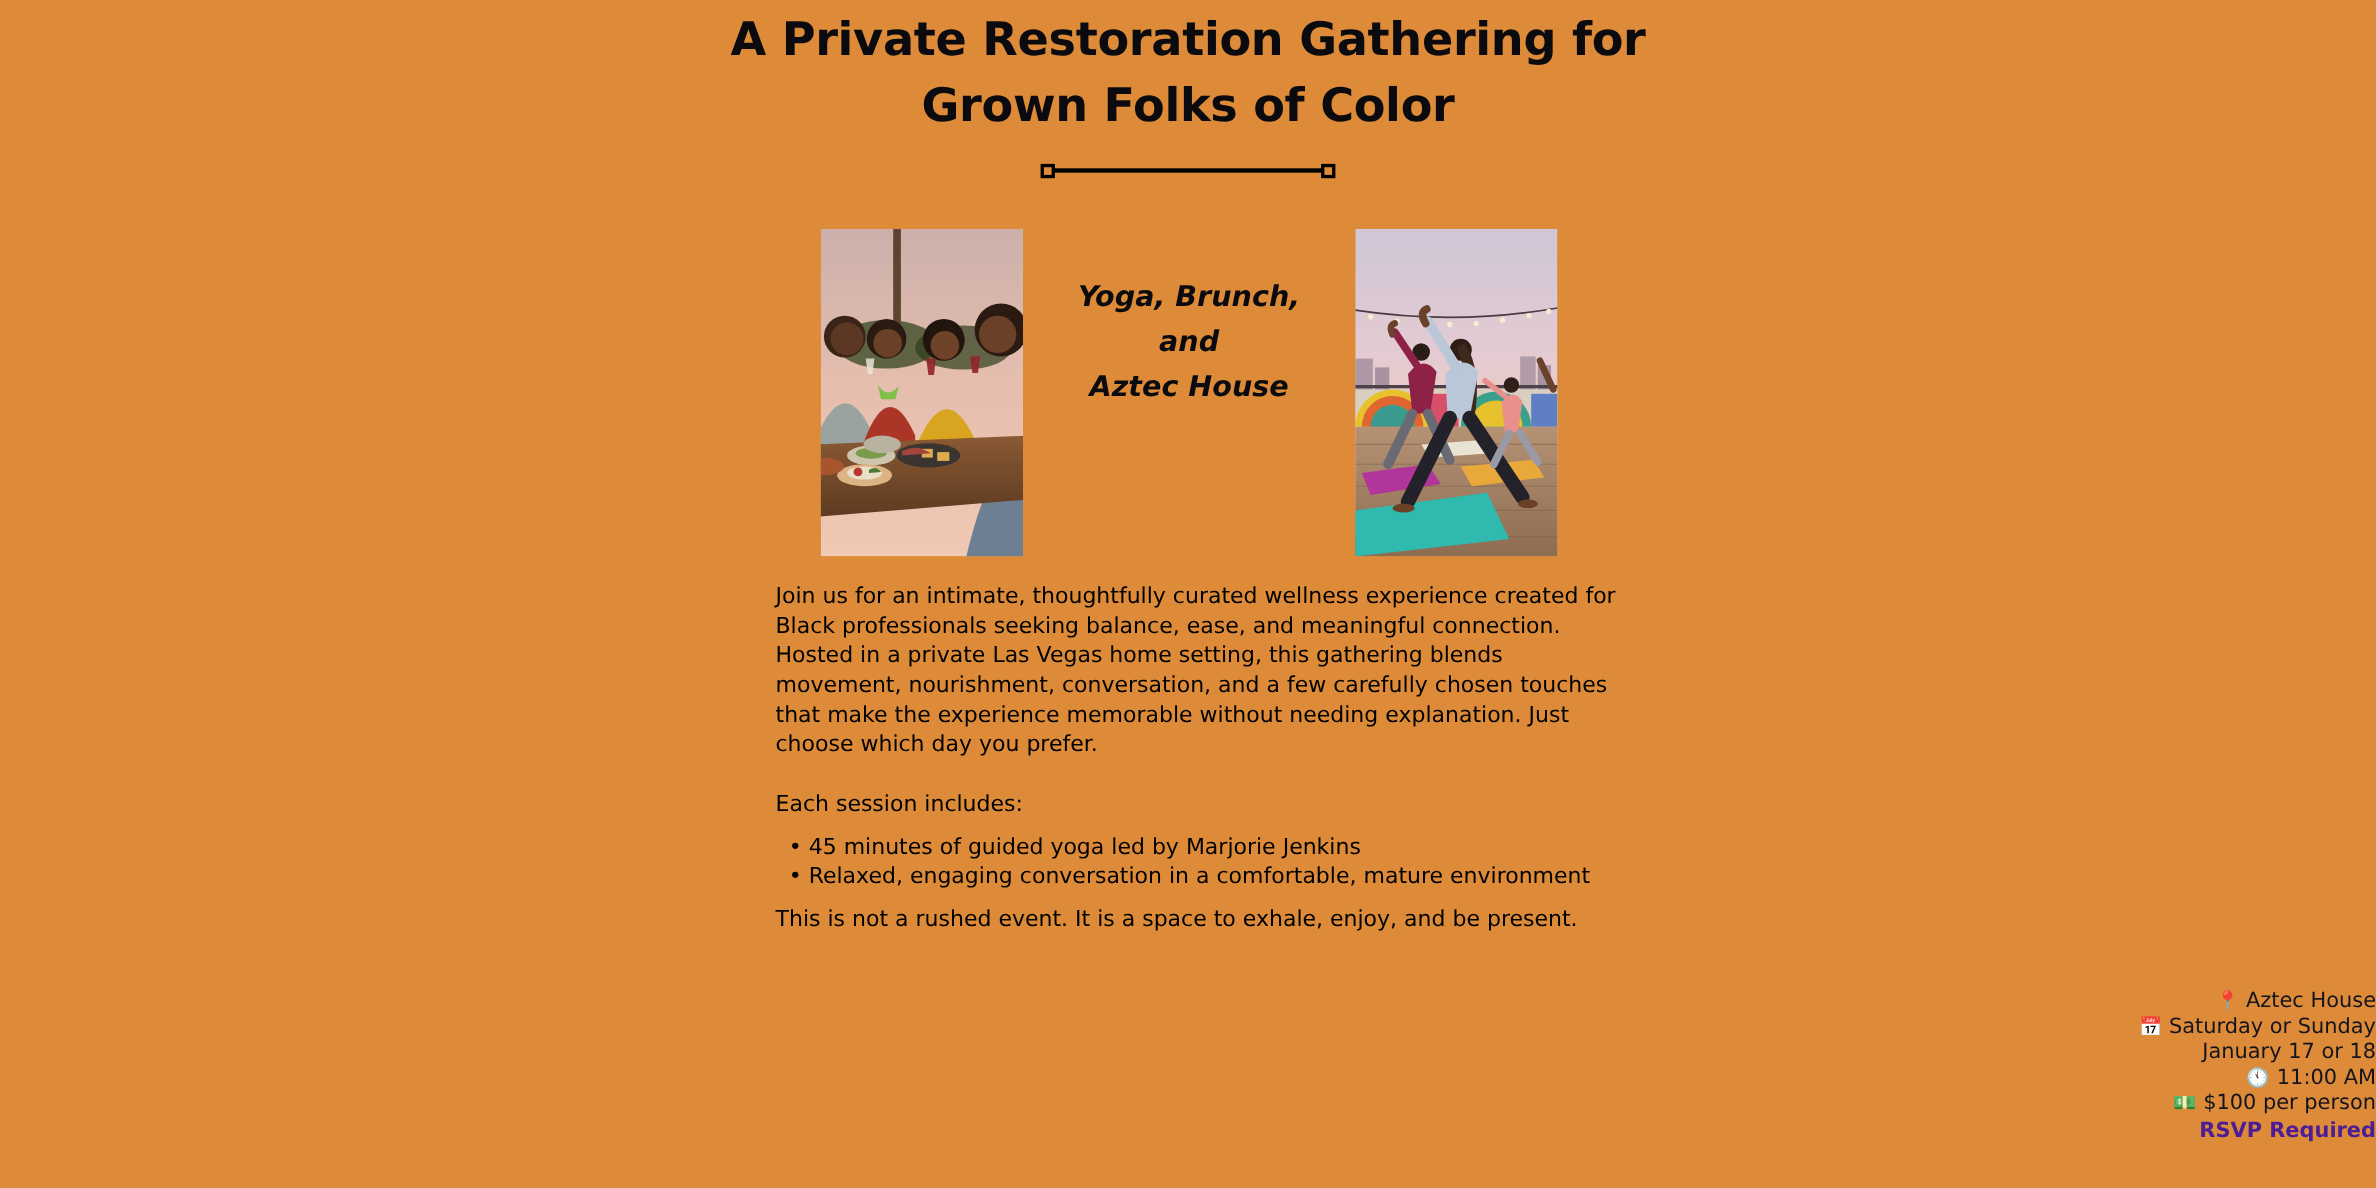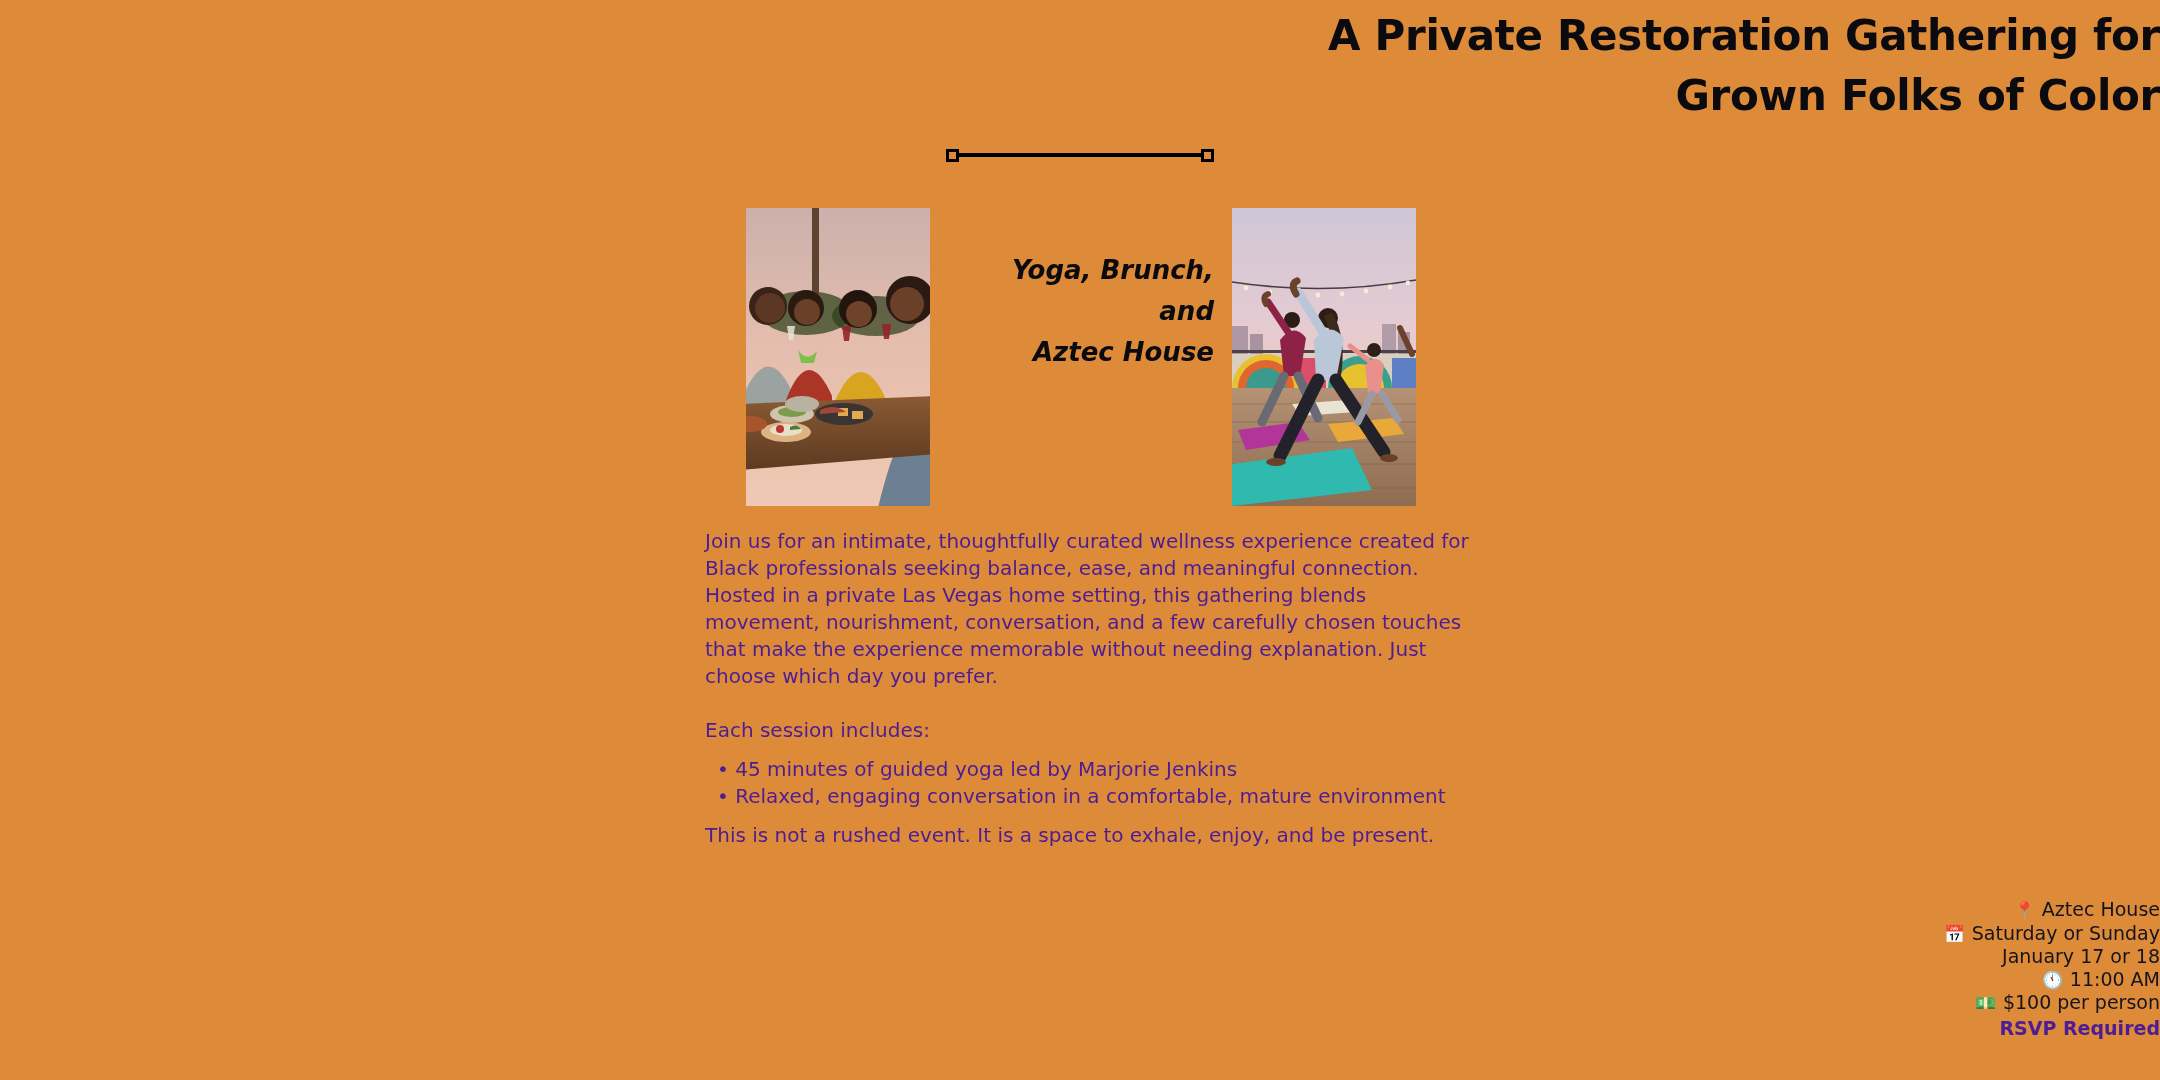--- a/index.html
+++ b/index.html
@@ -20,21 +20,21 @@
     background: #dd8b39;
     box-sizing: border-box;
   }
 
   
   .title-block {
     position: absolute;
     left: 0;
     top: 6px;
     width: 2160px;
-    text-align: right;
+    text-align: center;
   }
   .title-line {
     font-family: "DejaVu Sans", sans-serif;
     font-weight: 700;
     font-size: 42px;
     line-height: 60px;
     color: #0b0b0f;
     letter-spacing: -0.3px;
   }
 
@@ -85,39 +85,39 @@
   .photo-left  { left: 0; }
   .photo-right { left: 486px; }
 
   .photo svg { display: block; width: 100%; height: 100%; }
 
   .center-text {
     position: absolute;
     left: 202px;
     top: 42px;
     width: 266px;
-    text-align: right;
+    text-align: center;
     font-family: "DejaVu Sans", sans-serif;
     font-style: italic;
     font-weight: 700;
     font-size: 26px;
     line-height: 41px;
     color: #0b0b0f;
   }
 
   
   .body-copy {
     position: absolute;
     left: 705px;
     top: 528px;
     width: 765px;
     font-family: "DejaVu Sans", sans-serif;
     font-size: 20px;
     line-height: 27px;
-    color: #4c1d95;
+    color: #000000;
   }
   .body-copy p { margin: 0; }
   .para-gap { height: 27px; }
   .bullets { margin: 12px; padding: 0; list-style: none; }
   .bullets li { margin: 0; padding: 0; }
 
   
   .details {
     position: absolute;
     left: 0;

